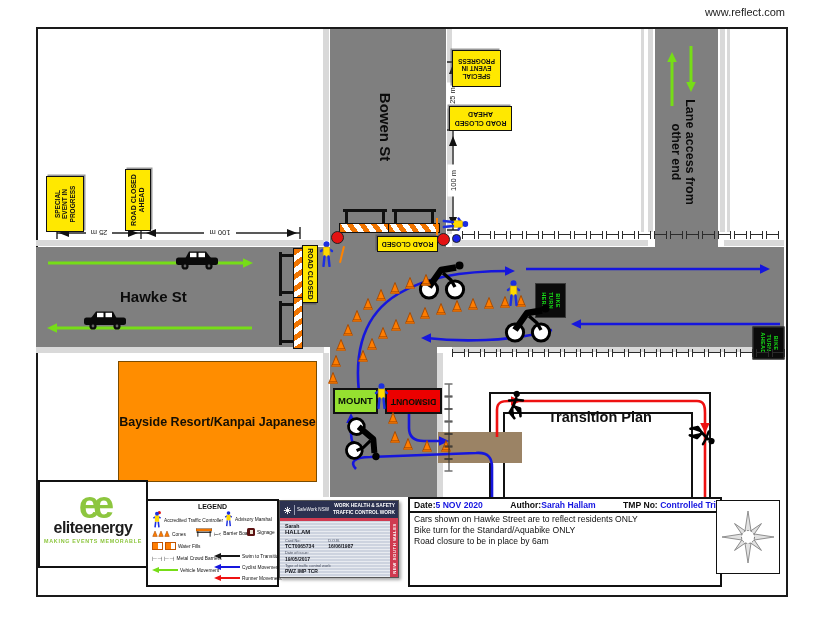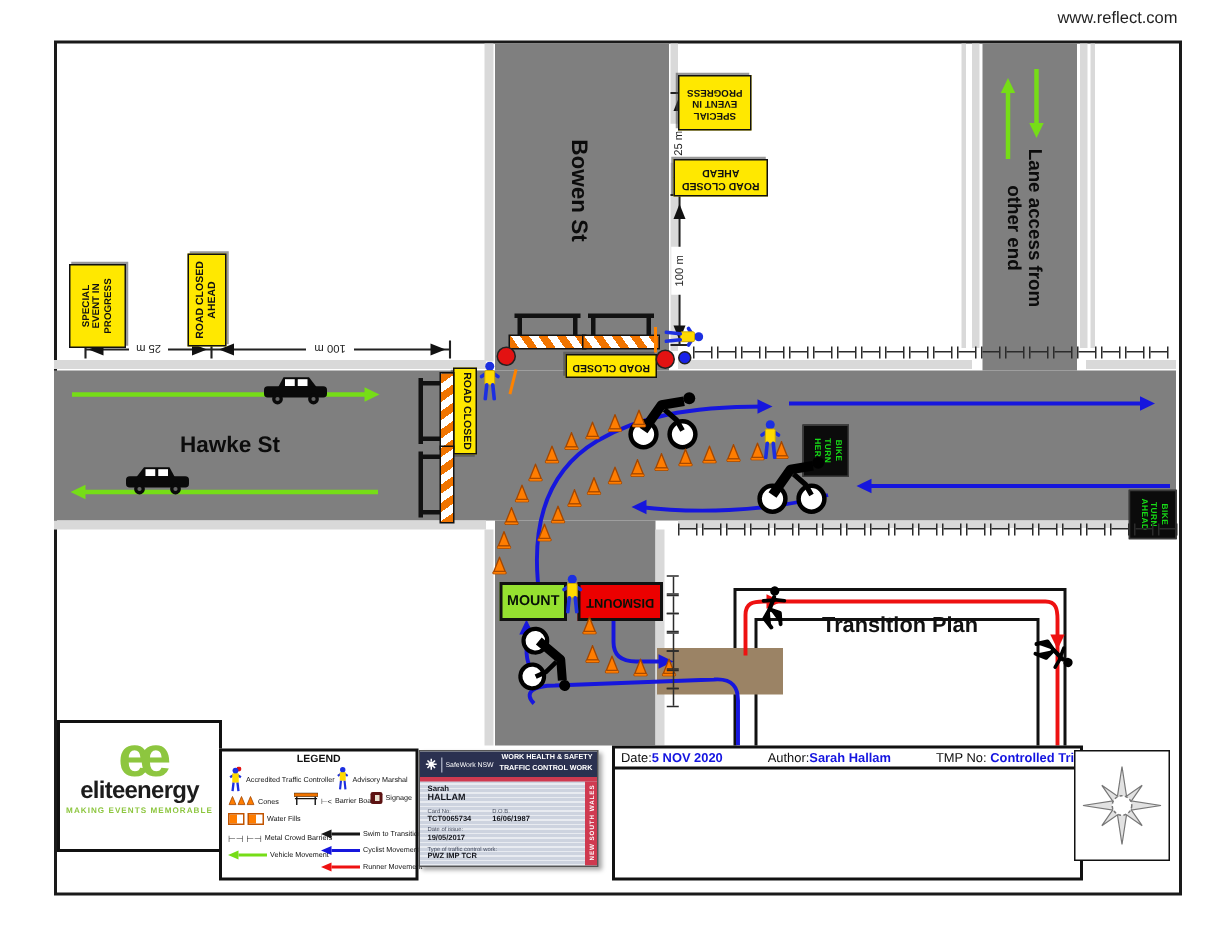--- a/index.html
+++ b/index.html
@@ -68,21 +68,21 @@
   .card-red{position:absolute;left:0;top:17px;right:0;height:2.5px;background:#cf3a50;}
   .card-body{position:absolute;left:0;top:19.5px;right:8px;bottom:0;padding:2px 0 0 5px;
              background:repeating-linear-gradient(0deg,rgba(255,255,255,.55) 0 1px,rgba(0,0,0,0) 1px 3px);}
   .card-side{position:absolute;right:0;top:19.5px;width:8px;bottom:0;background:#cf3a50;color:#fff;
              display:flex;align-items:center;justify-content:center;}
   .card-side span{transform:rotate(180deg);writing-mode:vertical-rl;font-size:4.2px;font-weight:bold;letter-spacing:.6px;}
   .cl{font-size:3.9px;color:#454c5e;line-height:1.15;}
   .cv{font-size:5px;font-weight:bold;color:#14161d;line-height:1.2;}
   
   .info-row{display:flex;align-items:baseline;padding:1px 4px;font-size:8.6px;}
-  .info-row .lb{font-weight:normal;color:#0d0d0d;}
+  .info-row .lb{font-weight:bold;color:#0d0d0d;}
   .info-row .bl{font-weight:bold;color:#1414e0;}
   .comments{border-top:2px solid #111;padding:1px 4px;font-size:8.6px;line-height:1.3;}
   .sp{flex:1;}
 </style>
 </head>
 <body>
 
 <div id="stage">
 
   <div class="abs watermark">www.reflect.com</div>
@@ -100,20 +100,23 @@
   <div class="abs sw" style="left:323px;top:353px;width:6px;height:144px;"></div>
   <div class="abs sw" style="left:437px;top:353px;width:6px;height:144px;"></div>
   <div class="abs sw" style="left:452px;top:240px;width:196px;height:6px;"></div>
   <div class="abs sw" style="left:724px;top:240px;width:60px;height:6px;"></div>
   <div class="abs sw" style="left:452px;top:347px;width:332px;height:5px;"></div>
   <div class="abs sw" style="left:648px;top:29px;width:5px;height:203px;"></div>
   <div class="abs sw" style="left:641px;top:29px;width:3px;height:203px;"></div>
   <div class="abs sw" style="left:720px;top:29px;width:5px;height:203px;"></div>
   <div class="abs sw" style="left:727px;top:29px;width:3px;height:203px;"></div>
 
+  <div class="abs bayside" style="left:118px;top:361px;width:197px;height:119px;">
+    <span>Bayside Resort/Kanpai Japanese</span>
+  </div>
   <div class="abs trect" style="left:489px;top:392px;width:218px;height:106px;"></div>
   <div class="abs trect" style="left:503px;top:412px;width:186px;height:86px;"></div>
   <div class="abs" style="left:540px;top:409px;width:120px;z-index:5;font-weight:bold;font-size:14.5px;text-align:center;">Transition Plan</div>
   <div class="abs tanpath" style="left:438px;top:432px;width:84px;height:31px;"></div>
 
   <svg id="overlay" class="abs" width="813" height="628">
     <g stroke="#222" stroke-width="1.4">
       <path d="M57,233 H300" fill="none"></path>
       <path d="M57,227 V239 M141,227 V239 M300,227 V239" fill="none"></path>
       <path d="M453,62 V230" fill="none"></path>
@@ -599,20 +602,23 @@
       <span class="lb">Date:</span>
       <span class="bl">5 NOV 2020</span>
       <span class="sp"></span>
       <span class="lb">Author:</span>
       <span class="bl">Sarah Hallam</span>
       <span class="sp"></span>
       <span class="lb">TMP No:</span>&nbsp;
       <span class="bl">Controlled Tri</span>
     </div>
     <div class="comments">
+      <div class="ml">Cars shown on Hawke Street are to reflect residents ONLY
+Bike turn for the Standard/Aquabike ONLY
+Road closure to be in place by 6am</div>
     </div>
   </div>
 
   <div class="panel" style="left:716px;top:500px;width:62px;height:72px;border-width:1.5px;display:flex;align-items:center;justify-content:center;">
     <svg width="56" height="56" viewBox="-28 -28 56 56">
       <g fill="#e2e2e2" stroke="#777" stroke-width="0.8">
         <polygon points="0,-26 3.2,-5 0,-2 -3.2,-5"></polygon>
         <polygon points="0,26 3.2,5 0,2 -3.2,5"></polygon>
         <polygon points="-26,0 -5,3.2 -2,0 -5,-3.2"></polygon>
         <polygon points="26,0 5,3.2 2,0 5,-3.2"></polygon>

